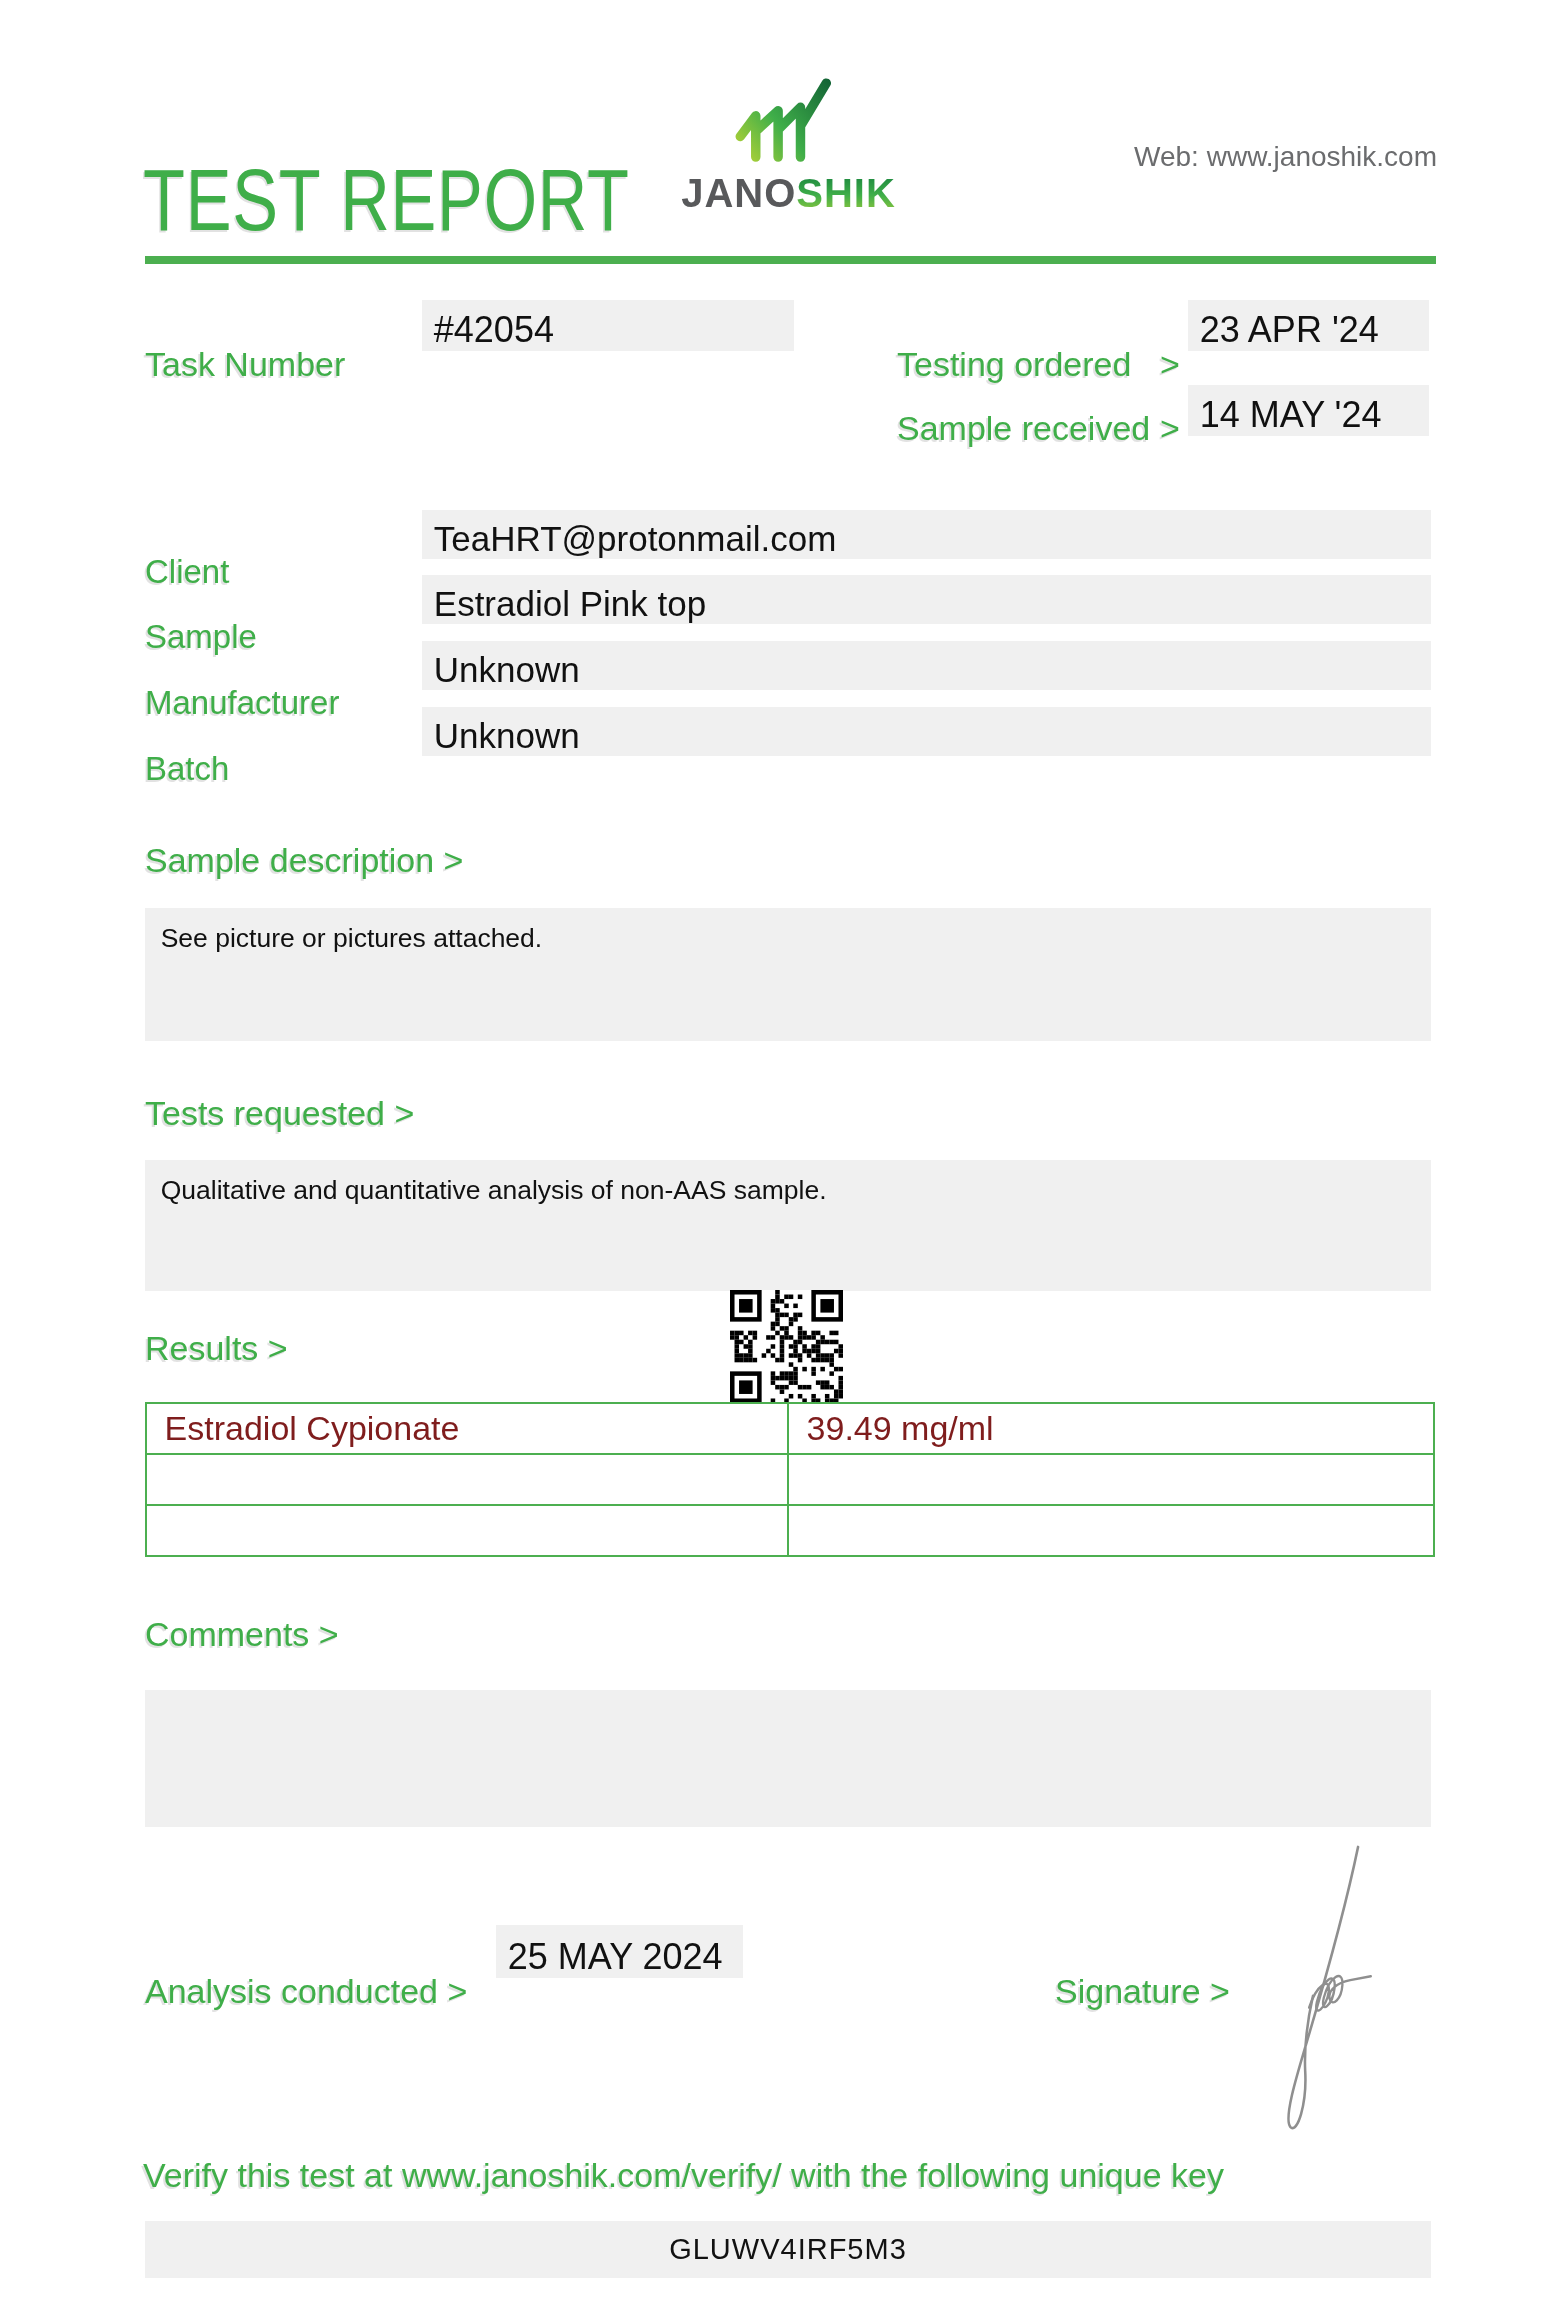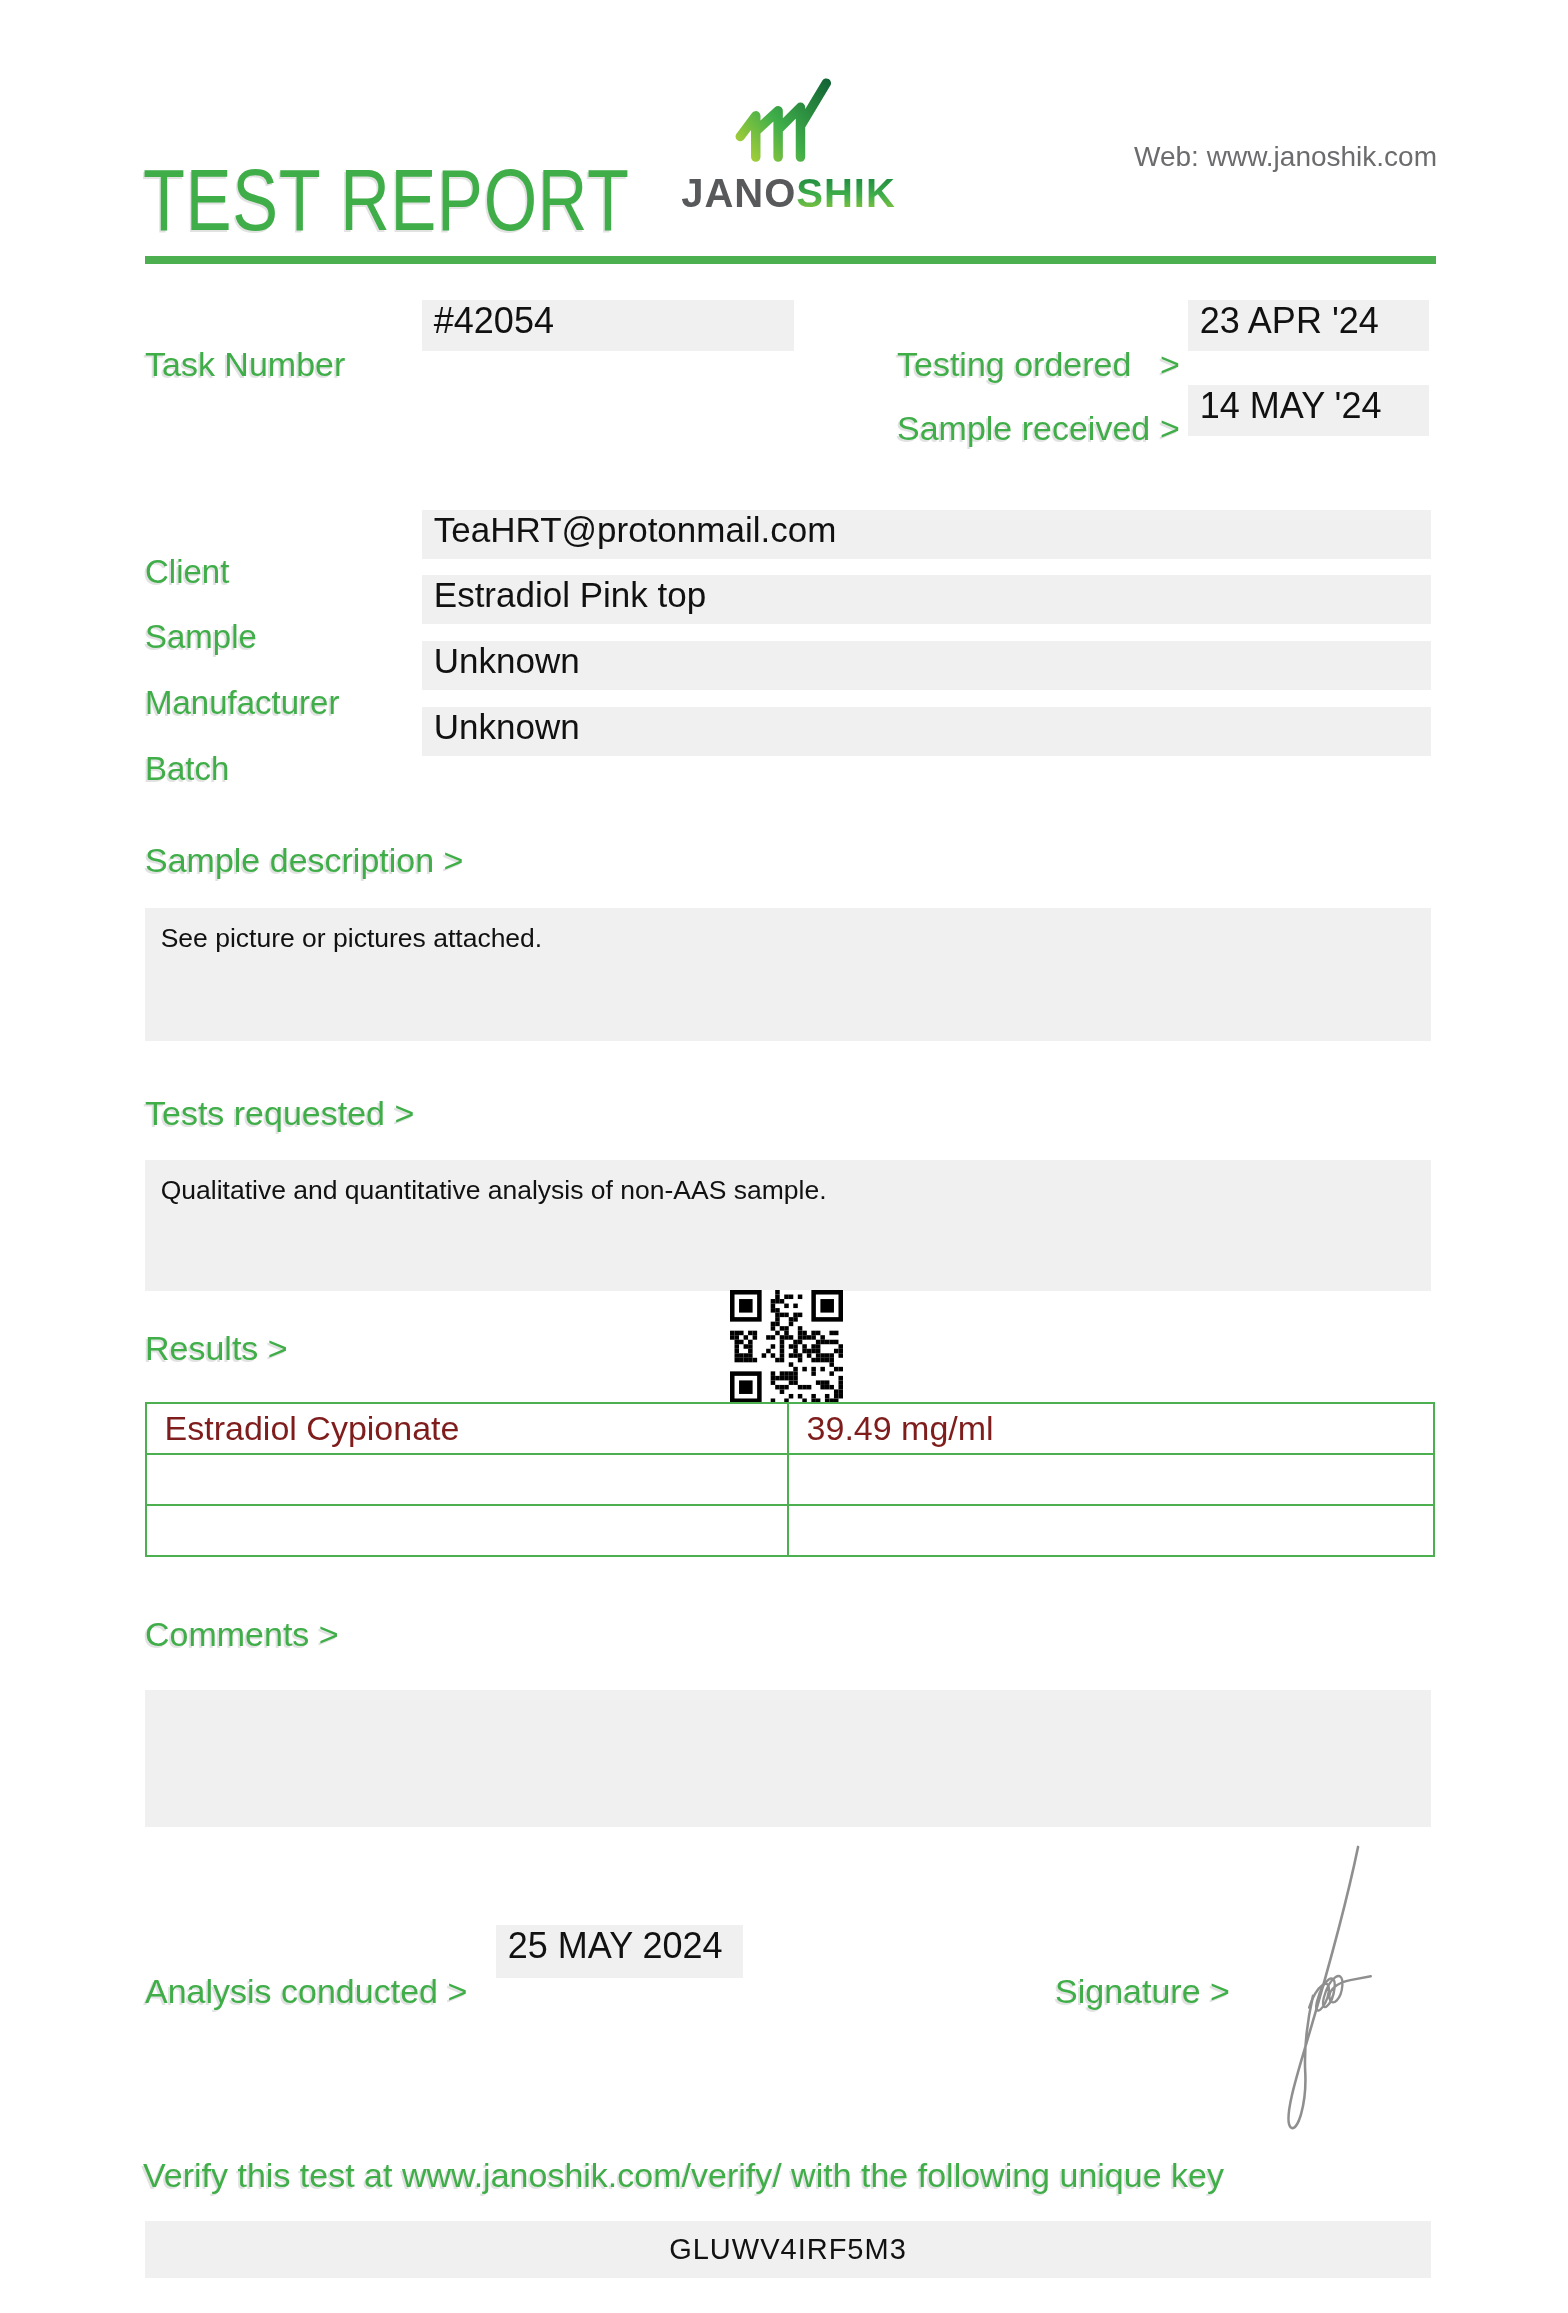--- a/index.html
+++ b/index.html
@@ -18,21 +18,21 @@
   .logo-text { left:676px; top:171px; width:225px; text-align:center;
                font-size:40px; font-weight:700; letter-spacing:1px; color:#58595b; white-space:nowrap; }
   .logo-text .shik { background:linear-gradient(180deg,#157f3d 0%,#3fae49 55%,#9ac93d 100%);
                      -webkit-background-clip:text; background-clip:text;
                      -webkit-text-fill-color:transparent; color:#3fae49; }
   .contact { left:980px; top:137px; width:457px; text-align:right;
              font-size:28px; line-height:40px; color:#6b6c6e; }
   .rule { left:145px; top:256px; width:1291px; height:7.8px; background:#4caf50; }
 
   .glabel { font-size:34px; line-height:41px; white-space:nowrap;margin-top:36px; }
-  .vbox { background:#f0f0f0; display:flex; align-items:flex-start; padding-left:11.8px;
+  .vbox { background:#f0f0f0; display:flex; align-items:flex-end; padding-left:11.8px;
           font-size:35px; color:#111; white-space:nowrap; }
   .vbox.big { font-size:36px; }
 
   .task-label { left:145px; top:308px; }
   .task-box   { left:422px; top:300px; width:372px; height:51px; }
   .to-label   { left:897px;  top:308px; }
   .to-arrow   { left:1160px; top:308px; }
   .to-box     { left:1188px; top:300px; width:241px; height:51px; }
   .sr-label   { left:897px;  top:372px; }
   .sr-arrow   { left:1160px; top:372px; }

